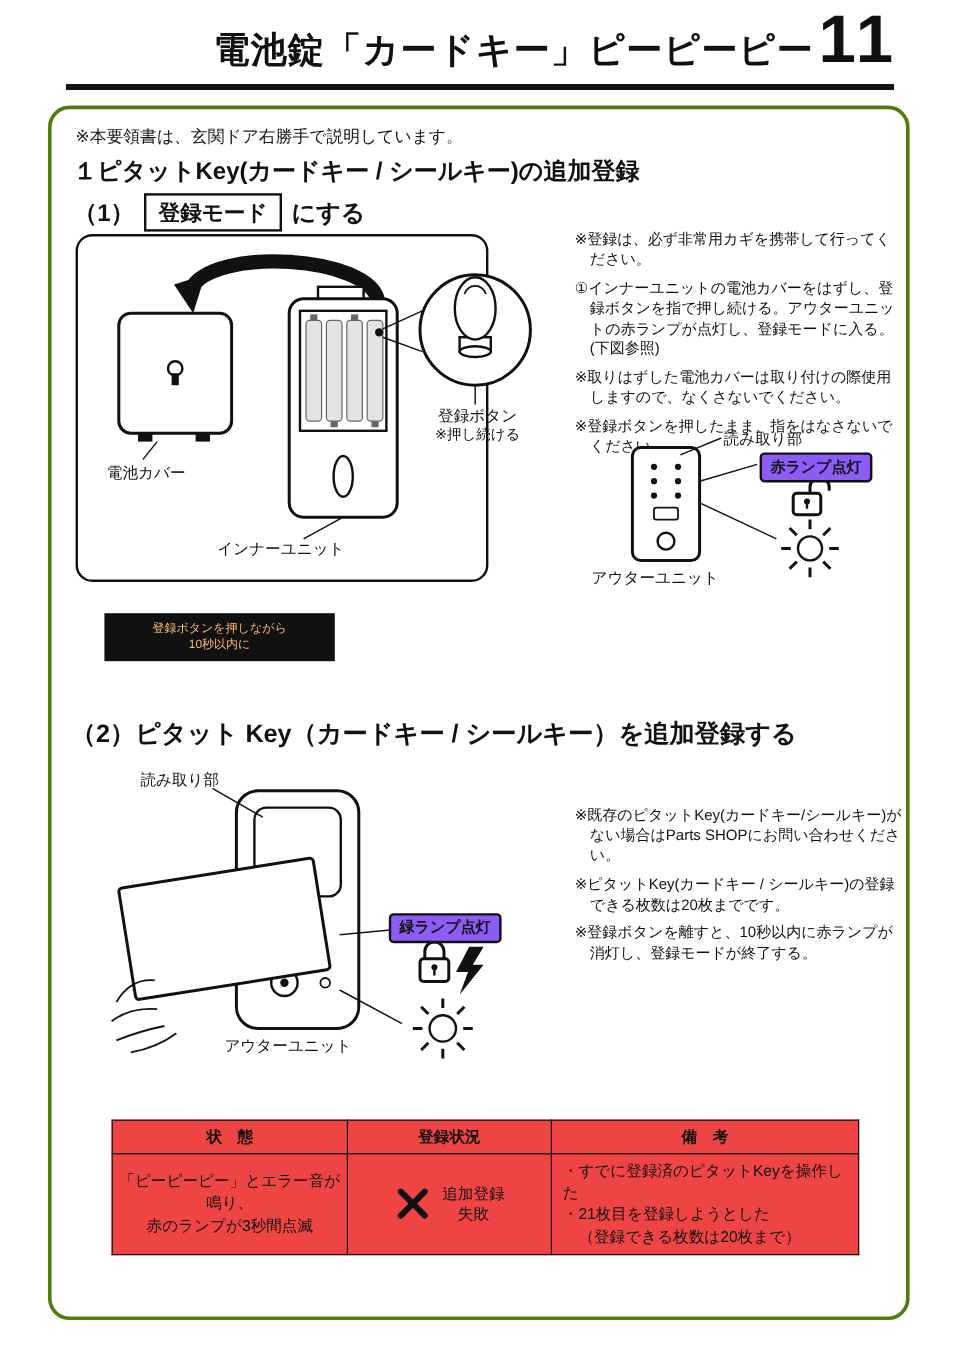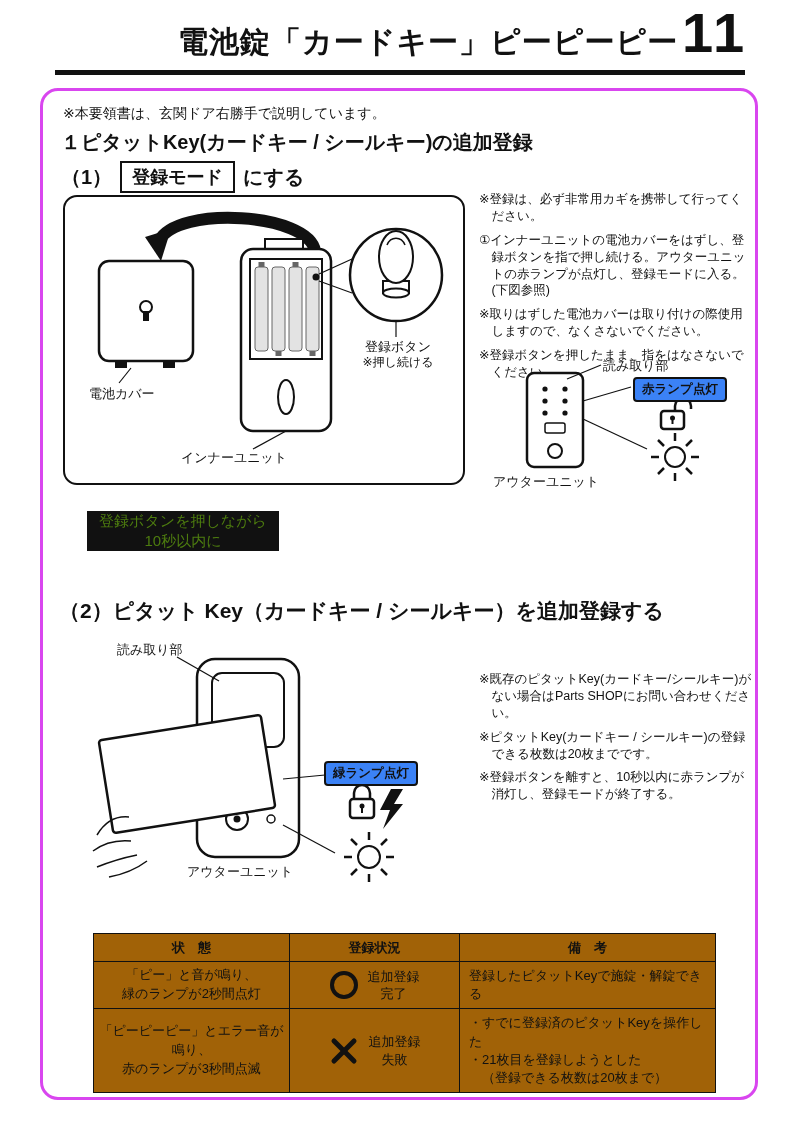--- a/index.html
+++ b/index.html
@@ -8,54 +8,54 @@
   body { position:relative; overflow:hidden; }
   .abs { position:absolute; }
 
   
   .page-title { left:178px; top:22px; font-size:30px; font-weight:bold; letter-spacing:1px; }
   .page-number { left:682px; top:0px; font-size:56px; font-weight:bold; letter-spacing:3px; }
   .title-rule { left:55px; top:70px; width:690px; height:5px; background:#111; }
 
   
   .content-box { left:40px; top:88px; width:718px; height:1012px;
-    border:3px solid #d946ef; border-radius:18px; }
+    border:3px solid #4d7c0f; border-radius:18px; }
 
   .intro-note { left:20px; top:14px; font-size:14px; }
   .sec1-title { left:18px; top:38px; font-size:20px; font-weight:bold; }
   .step-row { left:18px; top:70px; display:flex; align-items:center; font-size:20px; font-weight:bold; }
   .mode-box { border:2px solid #111; padding:2px 10px; font-size:18px; margin:0 8px; }
 
   .col-notes { font-size:12.5px; line-height:1.35;margin-top:36px; }
   .col-notes .hang { padding-left:1em; text-indent:-1em; margin-bottom:7px; }
   .sec1-notes { left:436px; top:64px; width:274px; }
   .sec2-notes { left:436px; top:544px; width:276px; }
 
-  .diagram1 { left:20px; top:104px; width:402px; height:290px;
+  .diagram1 { left:20px; top:104px; width:344px; height:290px;
     border:2.5px solid #111; border-radius:14px; }
   .dlabel { position:absolute; font-size:13px; white-space:nowrap; }
   .press-label { left:278px; top:142px; width:110px; text-align:center; line-height:1.25; }
   .press-label .s { font-size:12px; }
 
   .outer-diag1 { left:436px; top:266px; width:272px; height:150px; }
   .lamp-box { position:absolute; border:2px solid #111; border-radius:4px;
-    padding:2px 7px; font-size:12.5px; font-weight:bold; background:#3b82f6; white-space:nowrap; }
-
-  .badge { left:44px; top:420px; width:192px; height:40px; background:#111; color:#4d7c0f;
+    padding:2px 7px; font-size:12.5px; font-weight:bold; background:#8b5cf6; white-space:nowrap; }
+
+  .badge { left:44px; top:420px; width:192px; height:40px; background:#111; color:#fdba74;
     display:flex; flex-direction:column; justify-content:center; align-items:center;
-    font-size:15px; line-height:1.35; }
+    font-size:10px; line-height:1.35; }
   .timeout-note { left:258px; top:420px; width:452px; font-size:14px; line-height:1.55;
     padding-left:1em; text-indent:-1em; }
 
   .sec2-title { left:16px; top:506px; font-size:21px; font-weight:bold; }
   .diagram2 { left:26px; top:548px; width:376px; height:288px; }
 
   
   .result-table-wrap { left:50px; top:842px; }
-  table.spec { border-collapse:collapse; width:622px; table-layout:fixed; background:#a16207; }
+  table.spec { border-collapse:collapse; width:622px; table-layout:fixed; background:#ef4444; }
   table.spec th, table.spec td { border:1.5px solid #111; font-size:13px; vertical-align:middle; }
   table.spec th { height:28px; font-weight:bold; text-align:center; }
   td.state { text-align:center; white-space:pre-line; height:46px; line-height:1.45; }
   td.status-cell { height:46px; }
   .status-inner { display:flex; justify-content:center; align-items:center; gap:10px; }
   .status-text { white-space:pre-line; text-align:center; line-height:1.35; font-size:13px; }
   .circle-mark { width:28px; height:28px; border:4px solid #111; border-radius:50%; }
   td.remark { padding:5px 9px; white-space:pre-line; font-size:12px; line-height:1.4; text-align:left; }
   tr.r2 td.state { height:64px; }
 </style>
@@ -249,32 +249,20 @@
           <col style="width:256px">
         </colgroup>
       <thead>
         <tr>
           <th>状　態</th>
           <th>登録状況</th>
           <th>備　考</th>
         </tr>
       </thead>
       <tbody>
-        <tr class="r1">
-          <td class="state">「ピー」と音が鳴り、
-緑のランプが2秒間点灯</td>
-          <td class="status-cell">
-            <div class="status-inner">
-              <div class="circle-mark"></div>
-              <div class="status-text">追加登録
-完了</div>
-            </div>
-          </td>
-          <td class="remark">登録したピタットKeyで施錠・解錠できる</td>
-        </tr>
         <tr class="r2">
           <td class="state">「ピーピーピー」とエラー音が鳴り、
 赤のランプが3秒間点滅</td>
           <td class="status-cell">
             <div class="status-inner">
               <svg width="30" height="30" viewBox="0 0 30 30">
                 <line x1="5" y1="5" x2="25" y2="25" stroke="#111" stroke-width="5" stroke-linecap="round"></line>
                 <line x1="25" y1="5" x2="5" y2="25" stroke="#111" stroke-width="5" stroke-linecap="round"></line>
               </svg>
               <div class="status-text">追加登録

